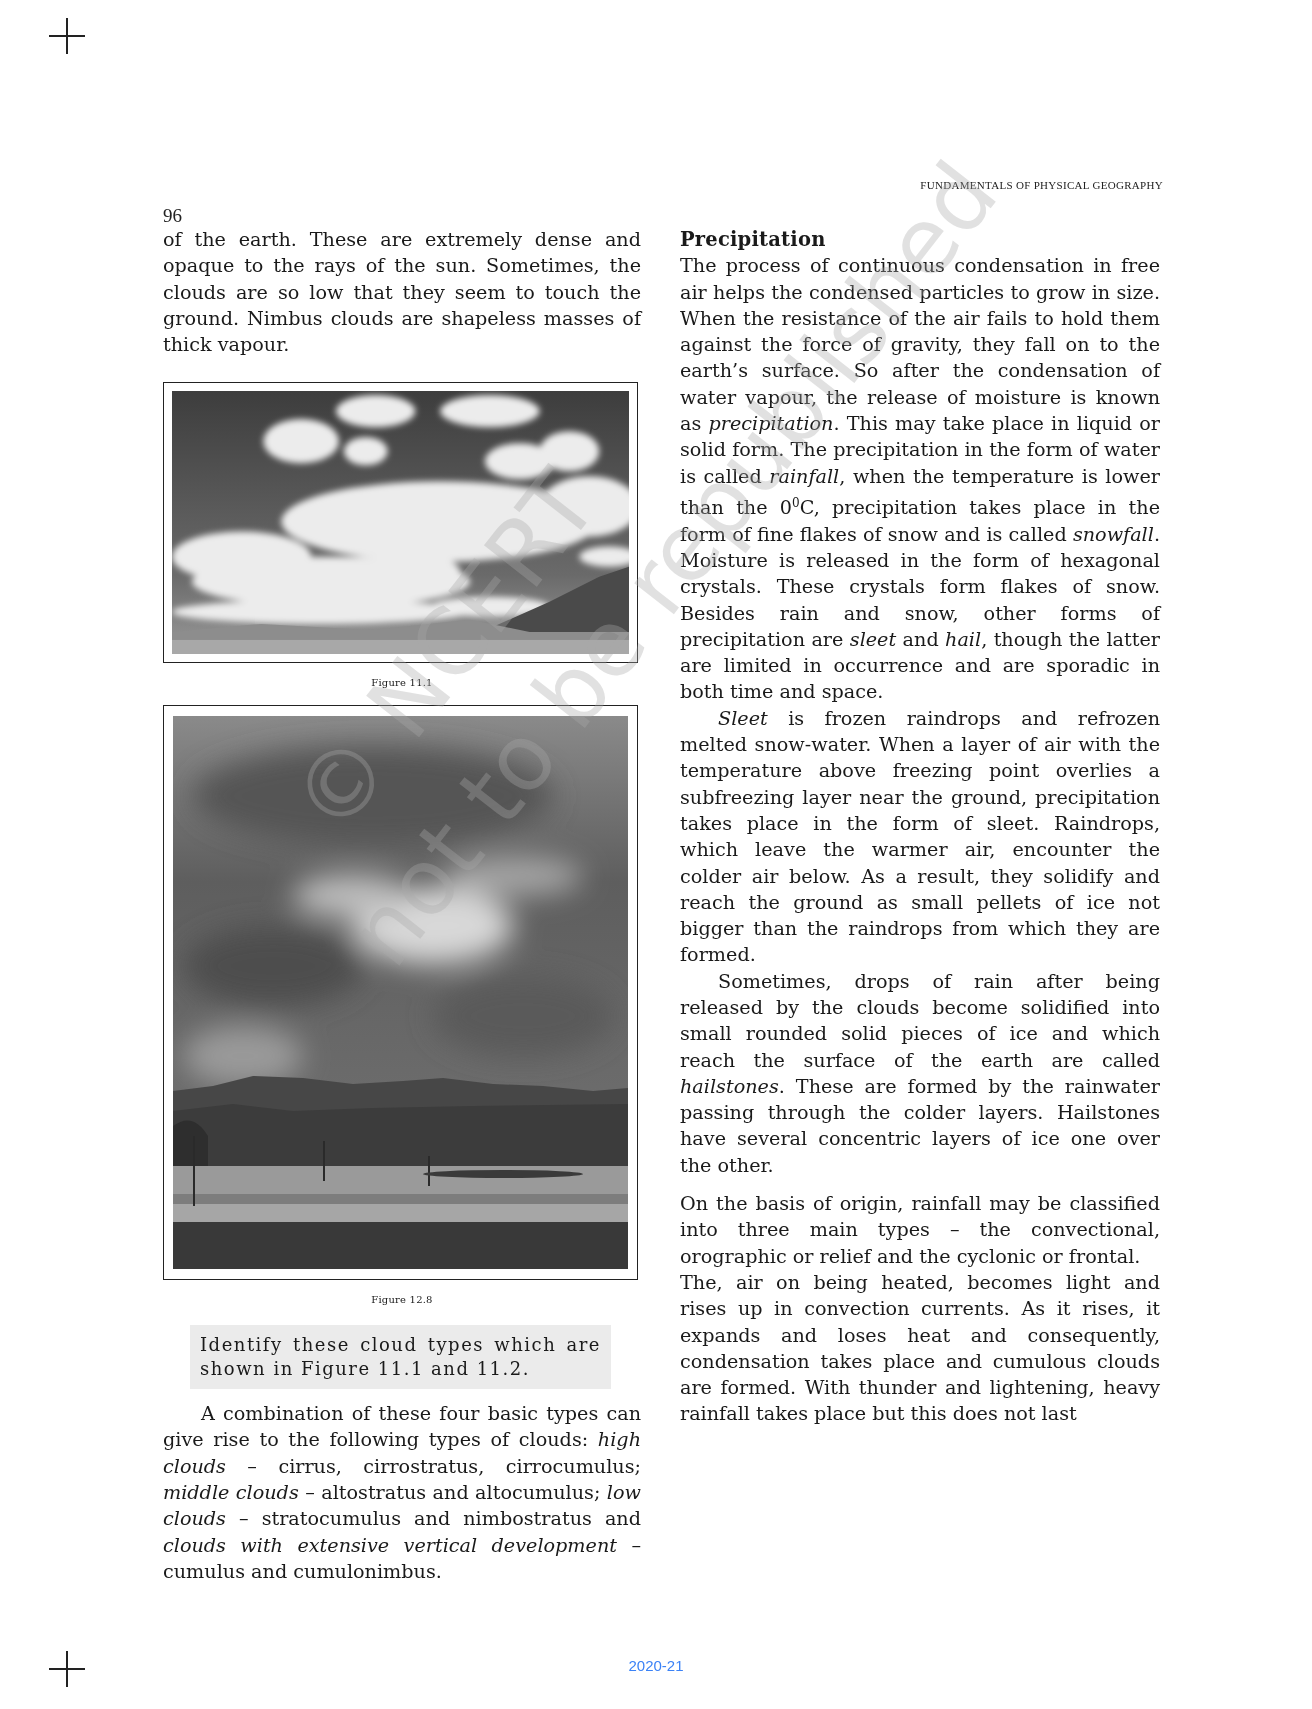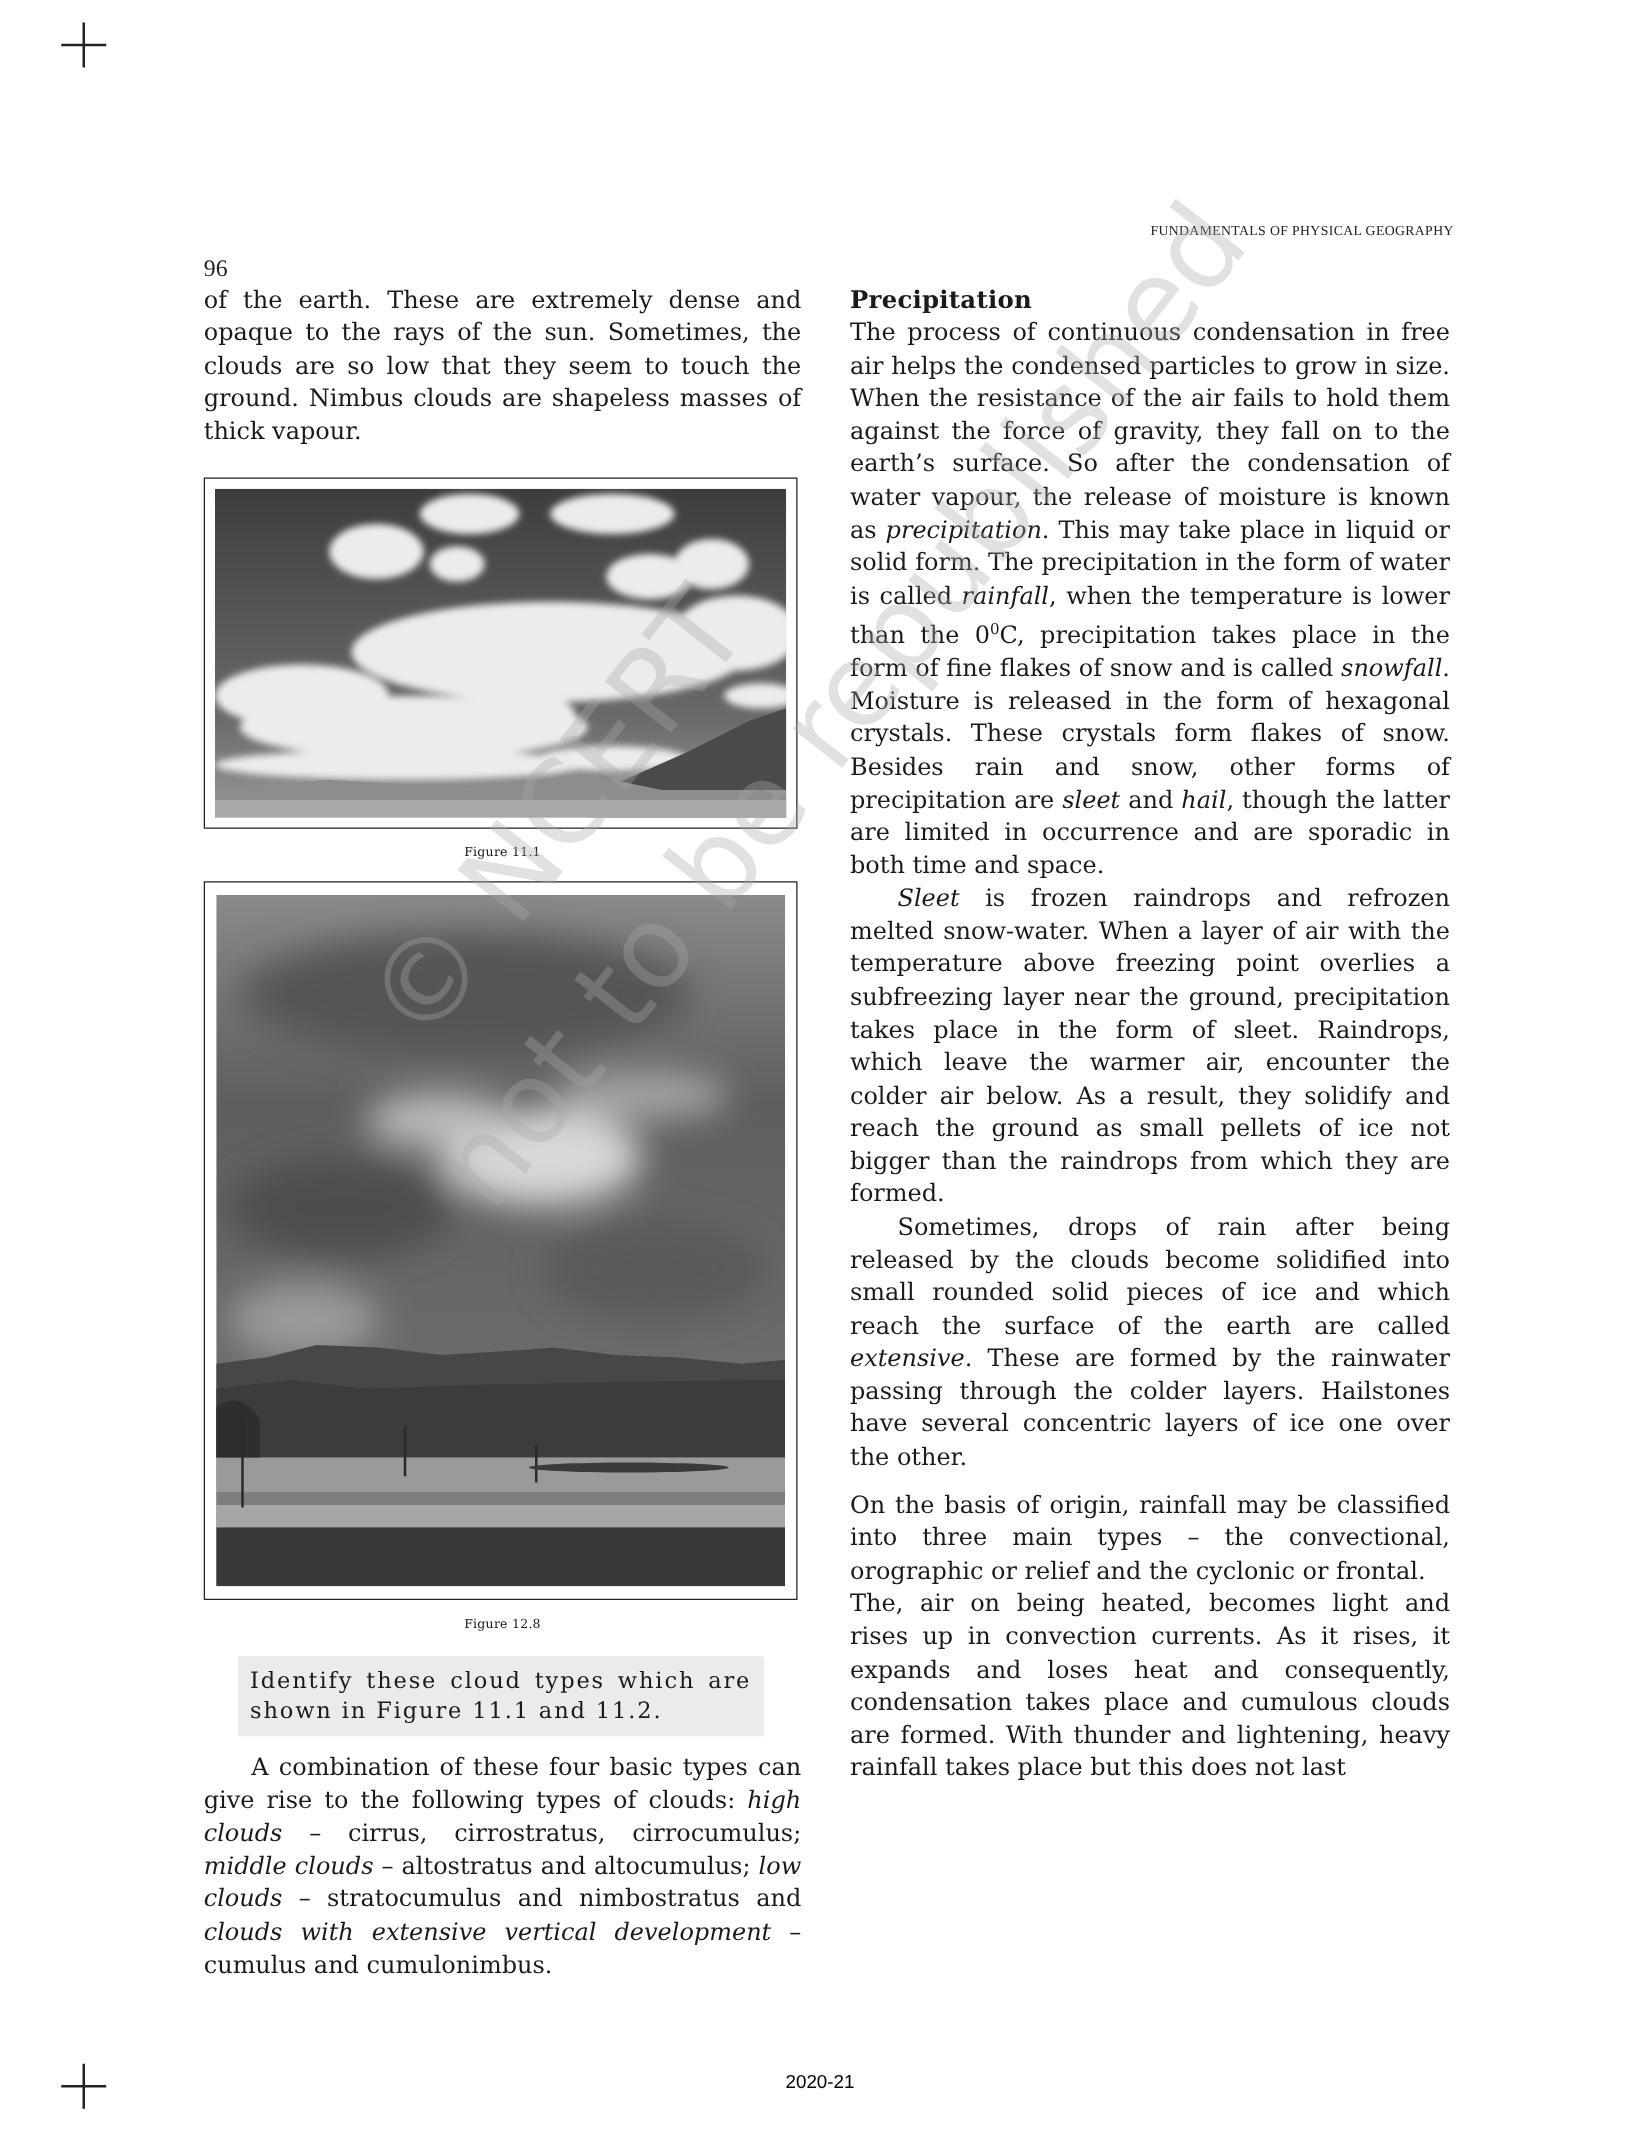--- a/index.html
+++ b/index.html
@@ -38,21 +38,21 @@
   .activity { background: #ebebeb; margin: 12px 30px 0 27px; padding: 8px 10px 8px 10px;
               font-size: 18px; line-height: 24px; letter-spacing: 1.5px; text-align: justify; }
 
   .watermark { position: absolute; left: 275px; top: 790px; width: 900px; transform: rotate(-52deg);
                transform-origin: left top; font-family: "DejaVu Sans", sans-serif;
                color: rgba(170,170,170,0.35); pointer-events: none; white-space: nowrap; }
   .watermark .wm-line1 { font-size: 92px; line-height: 100px; position: absolute; left: 0; top: 0; }
   .watermark .wm-line2 { font-size: 92px; line-height: 100px; position: absolute; left: -70px; top: 125px; }
 
   .footer-year { position: absolute; top: 1657px; left: 0; width: 1312px; text-align: center;
-                 font-family: "Liberation Sans", sans-serif; font-size: 15px; color: #000000; }
+                 font-family: "Liberation Sans", sans-serif; font-size: 15px; color: #3b82f6; }
 </style>
 </head>
 <body>
 
 <div class="crop-mark" id="crop-tl"></div>
 <div class="crop-mark" id="crop-bl"></div>
 
 <div class="running-head">
   <span class="page-no">96</span>
   <span class="book-title">FUNDAMENTALS OF PHYSICAL GEOGRAPHY</span>
@@ -140,21 +140,21 @@
   <div class="gap"></div>
   <p class="indent"><span>A combination of these four basic types can give rise to the following types of clouds: </span><em>high clouds</em><span> – cirrus, cirrostratus, cirrocumulus; </span><em>middle clouds</em><span> – altostratus and altocumulus; </span><em>low clouds</em><span> – stratocumulus and nimbostratus and </span><em>clouds with extensive vertical development</em><span> – cumulus and cumulonimbus.</span></p>
 </div>
 
 <div class="col" id="col-right">
   <p class="heading">Precipitation</p>
   <p><span>The process of continuous condensation in free air helps the condensed particles to grow in size. When the resistance of the air fails to hold them against the force of gravity, they fall on to the earth’s surface. So after the condensation of water vapour, the release of moisture is known as </span><em>precipitation</em><span>. This may take place in liquid or solid form. The precipitation in the form of water is called </span><em>rainfall</em><span>, when the temperature is lower than the 0</span><sup style="font-size:12px">0</sup><span>C, precipitation takes place in the form of fine flakes of snow and is called </span><em>snowfall</em><span>. Moisture is released in the form of hexagonal crystals. These crystals form flakes of snow. Besides rain and snow, other forms of precipitation are </span><em>sleet</em><span> and </span><em>hail</em><span>, though the latter are limited in occurrence and are sporadic in both time and space.</span></p>
 
   <p class="indent"><em>Sleet</em><span> is frozen raindrops and refrozen melted snow-water. When a layer of air with the temperature above freezing point overlies a subfreezing layer near the ground, precipitation takes place in the form of sleet. Raindrops, which leave the warmer air, encounter the colder air below. As a result, they solidify and reach the ground as small pellets of ice not bigger than the raindrops from which they are formed.</span></p>
 
-  <p class="indent"><span>Sometimes, drops of rain after being released by the clouds become solidified into small rounded solid pieces of ice and which reach the surface of the earth are called </span><em>extensive</em><span>. These are formed by the rainwater passing through the colder layers.  Hailstones have several concentric layers of ice one over the other.</span></p>
+  <p class="indent"><span>Sometimes, drops of rain after being released by the clouds become solidified into small rounded solid pieces of ice and which reach the surface of the earth are called </span><em>hailstones</em><span>. These are formed by the rainwater passing through the colder layers.  Hailstones have several concentric layers of ice one over the other.</span></p>
 
   <div class="gap"></div>
   <p>On the basis of origin, rainfall may be classified into three main types – the convectional, orographic or relief and the cyclonic or frontal.</p>
 
   <p>The, air on being heated, becomes light and rises up in convection currents. As it rises,  it expands and loses heat and consequently, condensation takes place and cumulous clouds are formed. With thunder and lightening, heavy rainfall takes place but this does not last</p>
 </div>
 
 <div class="watermark">
   <div class="wm-line1">© NCERT</div>
   <div class="wm-line2">not to be republished</div>

